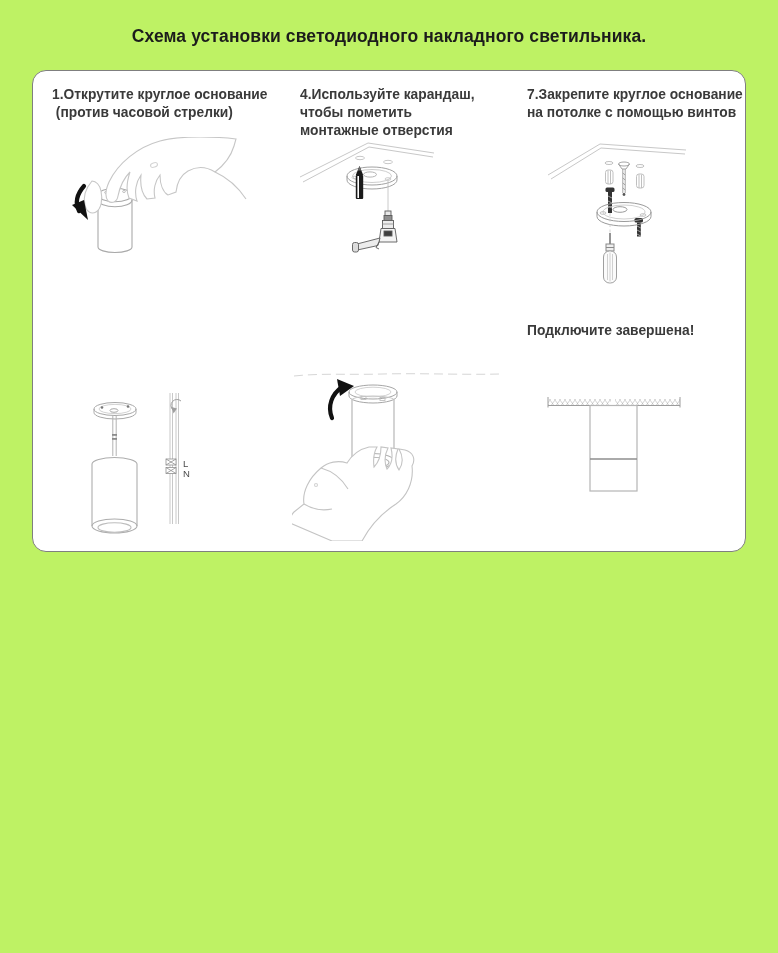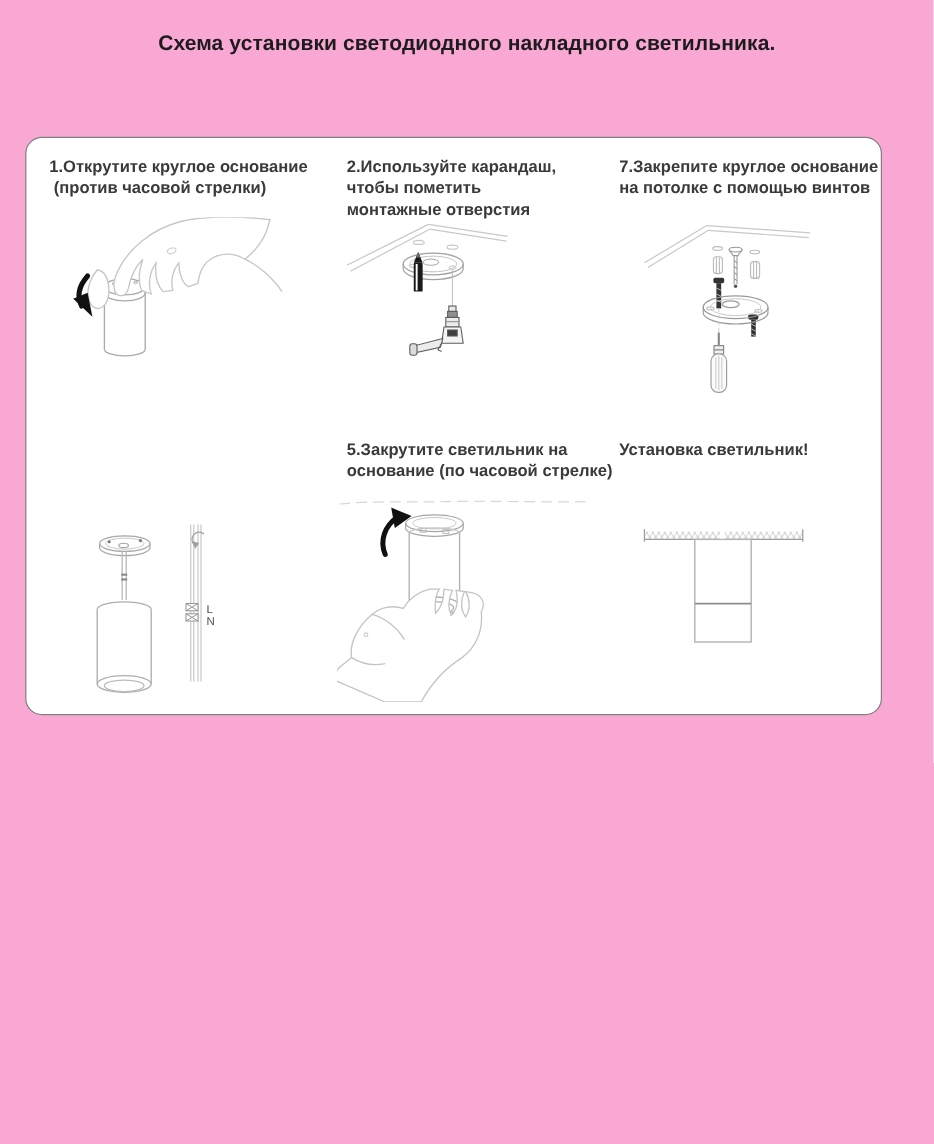--- a/index.html
+++ b/index.html
@@ -1,35 +1,34 @@
 <!DOCTYPE html>
 <html><head>
 <meta charset="utf-8">
 <style>
   html,body{margin:0;padding:0;background:#ffffff;}
   .page{
     position:relative;
     width:778px;height:953px;
-    background:#f9a8d4;
+    background:#bef264;
     font-family:"Liberation Sans", sans-serif;
     overflow:hidden;
   }
   .title{
     position:absolute;top:26px;left:0;width:778px;
     text-align:center;
     font-size:17.5px;font-weight:bold;color:#1c1c1c;
     letter-spacing:.1px;
   }
   .frame{
-    position:absolute;left:21px;top:70px;
+    position:absolute;left:32px;top:70px;
     width:712px;height:480px;
     border:1.5px solid #7f7f7f;
     border-radius:14px;
     background:#ffffff;
-    margin-top:44px;
   }
   .step-label{
     position:absolute;
     font-size:13.8px;font-weight:bold;color:#3a3a3a;
     line-height:1.32;
     white-space:pre-line;
   }
   .illu{position:absolute;}
   svg text{font-family:"Liberation Sans", sans-serif;}
 </style>
@@ -70,21 +69,21 @@
         <path fill="#ffffff" d="M42,44 C36,51 33,60 35,68 C36,74 41,78 46,75 C51,72 53,63 51,54 C50,48 46,44 42,44 Z"></path>
         <ellipse cx="104" cy="28" rx="3.6" ry="2.2" transform="rotate(-18 104 28)" fill="none" stroke="#d4d4d4"></ellipse>
       </g>
 
       <g>
         <path d="M34,49 C27,57 25,66 29,74" stroke="#111111" stroke-width="4.2" fill="none" stroke-linecap="round"></path>
         <polygon points="22,68 38,83 34,63" fill="#111111"></polygon>
       </g>
     </svg>
 
-    <div class="step-label" style="left:267px;top:15px;width:220px">2.Используйте карандаш,
+    <div class="step-label" style="left:267px;top:15px;width:220px">4.Используйте карандаш,
 чтобы пометить
 монтажные отверстия</div>
     <svg class="illu" style="left:267px;top:70px" width="220" height="160" viewBox="0 0 220 160">
 
       <g stroke="#c8c8c8" fill="none" stroke-width="1">
         <path d="M0,36 L68,2 M3,41 L69,6"></path>
         <path d="M68,2 L134,12 M69,6 L133,16"></path>
         <ellipse cx="60" cy="17" rx="4.5" ry="1.7"></ellipse>
         <ellipse cx="88" cy="21" rx="4.5" ry="1.7"></ellipse>
       </g>
@@ -217,22 +216,20 @@
       <g stroke="#8f8f8f" fill="#ffffff" stroke-width="0.8">
         <rect x="106" y="73" width="10" height="6"></rect>
         <path d="M106,73 L116,79 M106,79 L116,73" fill="none"></path>
         <rect x="106" y="81.5" width="10" height="6"></rect>
         <path d="M106,81.5 L116,87.5 M106,87.5 L116,81.5" fill="none"></path>
       </g>
       <text x="123" y="80.5" font-size="9.5" fill="#4a4a4a">L</text>
       <text x="123" y="90.5" font-size="9.5" fill="#4a4a4a">N</text>
     </svg>
 
-    <div class="step-label" style="left:267px;top:251px;width:235px">5.Закрутите светильник на
-основание (по часовой стрелке)</div>
     <svg class="illu" style="left:259px;top:292px" width="226" height="178" viewBox="0 0 226 178">
 
       <path d="M2,13 C30,10 60,12 90,11 C130,10 170,12 208,11" stroke="#d6d6d6" fill="none" stroke-width="1" stroke-dasharray="9 5"></path>
 
       <g stroke="#a6a6a6" fill="none" stroke-width="1">
         <ellipse cx="81" cy="29" rx="24" ry="7"></ellipse>
         <path d="M57,29 L57,33 M105,29 L105,33 M57,33 A24,7 0 0 0 105,33"></path>
         <ellipse cx="81" cy="29" rx="18" ry="4.8" stroke="#c6c6c6" stroke-width="0.8"></ellipse>
         <rect x="69" y="33.5" width="5" height="3" stroke="#b8b8b8" stroke-width="0.8"></rect>
         <rect x="88" y="34.5" width="5" height="3" stroke="#b8b8b8" stroke-width="0.8"></rect>
@@ -257,21 +254,21 @@
         <circle cx="24" cy="122" r="1.5" fill="none" stroke="#d2d2d2"></circle>
         <path fill="none" d="M12,141 C20,146 30,148 40,146"></path>
       </g>
 
       <g>
         <path d="M40,55 C35,43 40,31 50,24" stroke="#111111" stroke-width="4.2" fill="none" stroke-linecap="round"></path>
         <polygon points="45,16 62,23 48,33" fill="#111111"></polygon>
       </g>
     </svg>
 
-    <div class="step-label" style="left:494px;top:251px;width:225px">Установка светильник!</div>
+    <div class="step-label" style="left:494px;top:251px;width:225px">Подключите завершена!</div>
     <svg class="illu" style="left:512px;top:315px" width="205" height="145" viewBox="0 0 205 145">
       <defs>
         <pattern id="hatch6" width="5" height="7" patternUnits="userSpaceOnUse">
           <path d="M0,7 L5,0 M0,0 L5,7" stroke="#a8a8a8" stroke-width="0.5"></path>
         </pattern>
       </defs>
 
       <g>
         <rect x="3" y="13" width="63" height="6.5" fill="url(#hatch6)"></rect>
         <rect x="70" y="13" width="65" height="6.5" fill="url(#hatch6)"></rect>

